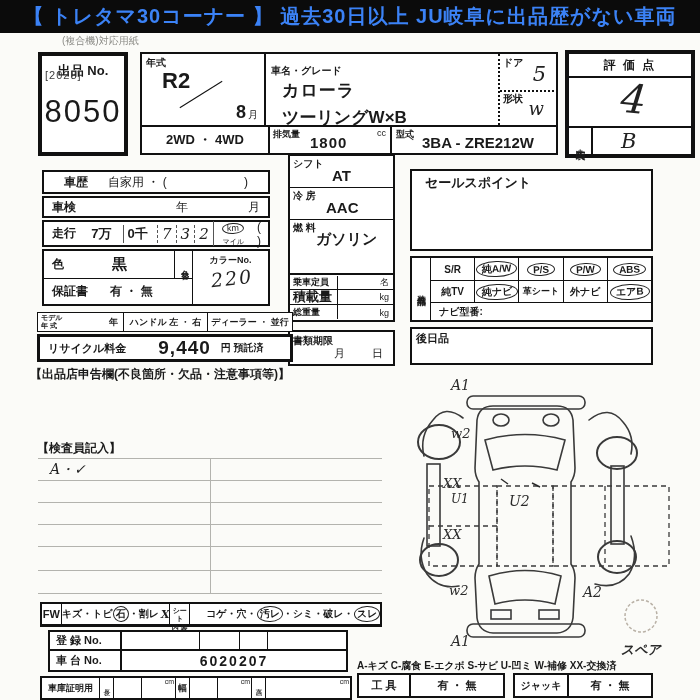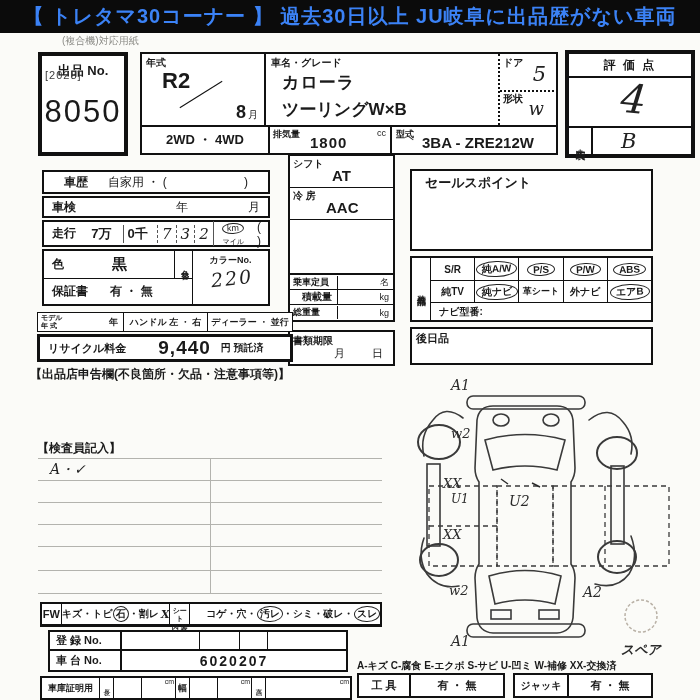--- a/index.html
+++ b/index.html
@@ -46,21 +46,21 @@
   <div class="box" style="left:140px;top:52px;width:418px;height:103px;">
 
     <div class="abs cell" style="left:0;top:0;width:124px;height:71px;border-right:2px solid #111;">
       <span class="abs lbl" style="left:4px;top:2px;font-size:10px;">年式</span>
       <span class="abs" style="left:20px;top:14px;font-size:22px;font-weight:bold;">R2</span>
       <span class="abs" style="left:34px;top:40px;width:50px;border-top:1.5px solid #111;transform:rotate(-32deg);"></span>
       <span class="abs" style="right:18px;bottom:2px;font-size:18px;font-weight:bold;">8</span>
       <span class="abs" style="right:6px;bottom:3px;font-size:10px;">月</span>
     </div>
 
-    <div class="abs cell" style="left:124px;top:0;width:232px;height:71px;">
+    <div class="abs cell" style="left:124px;top:8px;width:232px;height:71px;">
       <span class="abs lbl" style="left:5px;top:2px;font-size:10px;">車名・グレード</span>
       <span class="abs" style="left:16px;top:17px;font-size:17px;font-weight:bold;letter-spacing:1px;">カローラ</span>
       <span class="abs" style="left:16px;top:44px;font-size:17px;font-weight:bold;">ツーリングW×B</span>
     </div>
 
     <div class="abs cell dotted-l" style="left:356px;top:0;width:60px;height:71px;">
       <span class="abs lbl" style="left:3px;top:2px;font-size:10px;">ドア</span>
       <span class="abs hand" style="right:12px;top:8px;font-size:21px;">5</span>
       <span class="abs" style="left:0;top:36px;width:100%;border-top:2px dotted #111;"></span>
       <span class="abs lbl" style="left:3px;top:38px;font-size:10px;">形状</span>
@@ -143,29 +143,33 @@
 
   <div class="box" style="left:288px;top:154px;width:107px;height:125px;">
     <div style="height:31px;position:relative;border-bottom:1.5px solid #111;">
       <span class="abs lbl" style="left:3px;top:1px;font-size:10px;">シフト</span>
       <span class="abs" style="left:42px;top:11px;font-size:15px;font-weight:bold;">AT</span>
     </div>
     <div style="height:31px;position:relative;border-bottom:1.5px solid #111;">
       <span class="abs lbl" style="left:3px;top:1px;font-size:10px;">冷 房</span>
       <span class="abs" style="left:36px;top:11px;font-size:15px;font-weight:bold;">AAC</span>
     </div>
+    <div style="height:31px;position:relative;">
+      <span class="abs lbl" style="left:3px;top:1px;font-size:10px;">燃 料</span>
+      <span class="abs" style="left:26px;top:10px;font-size:15px;font-weight:bold;">ガソリン</span>
+    </div>
   </div>
 
   <div class="box" style="left:288px;top:273px;width:107px;height:49px;">
     <div class="flex" style="height:15px;border-bottom:1px solid #111;">
       <span class="lbl" style="width:48px;padding-left:3px;font-size:9px;border-right:1px solid #111;box-sizing:border-box;">乗車定員</span>
       <span style="margin-left:auto;padding-right:4px;font-size:9px;">名</span>
     </div>
     <div class="flex" style="height:15px;border-bottom:1px solid #111;">
-      <span class="lbl" style="width:48px;padding-left:12px;font-size:10px;border-right:1px solid #111;box-sizing:border-box;">積載量</span>
+      <span class="lbl" style="width:48px;padding-left:3px;font-size:13px;border-right:1px solid #111;box-sizing:border-box;">積載量</span>
       <span style="margin-left:auto;padding-right:4px;font-size:9px;">kg</span>
     </div>
     <div class="flex" style="height:15px;">
       <span class="lbl" style="width:48px;padding-left:3px;font-size:9px;border-right:1px solid #111;box-sizing:border-box;">総重量</span>
       <span style="margin-left:auto;padding-right:4px;font-size:9px;">kg</span>
     </div>
   </div>
 
   <div class="box" style="left:288px;top:330px;width:107px;height:36px;">
     <span class="abs lbl" style="left:3px;top:2px;font-size:10px;">書類期限</span>

